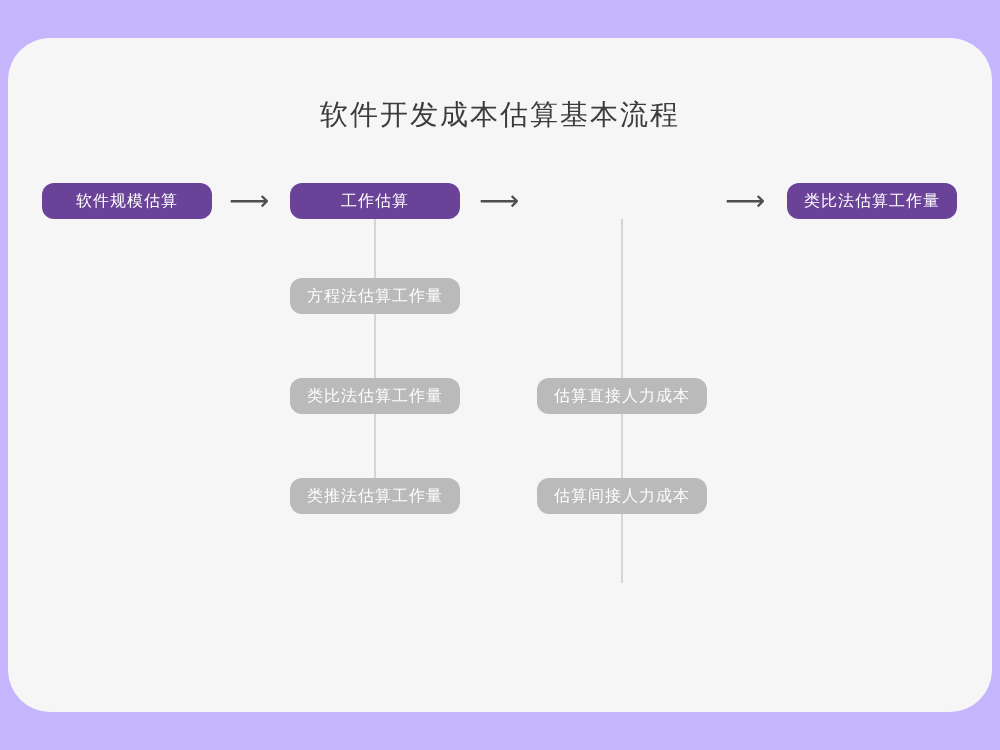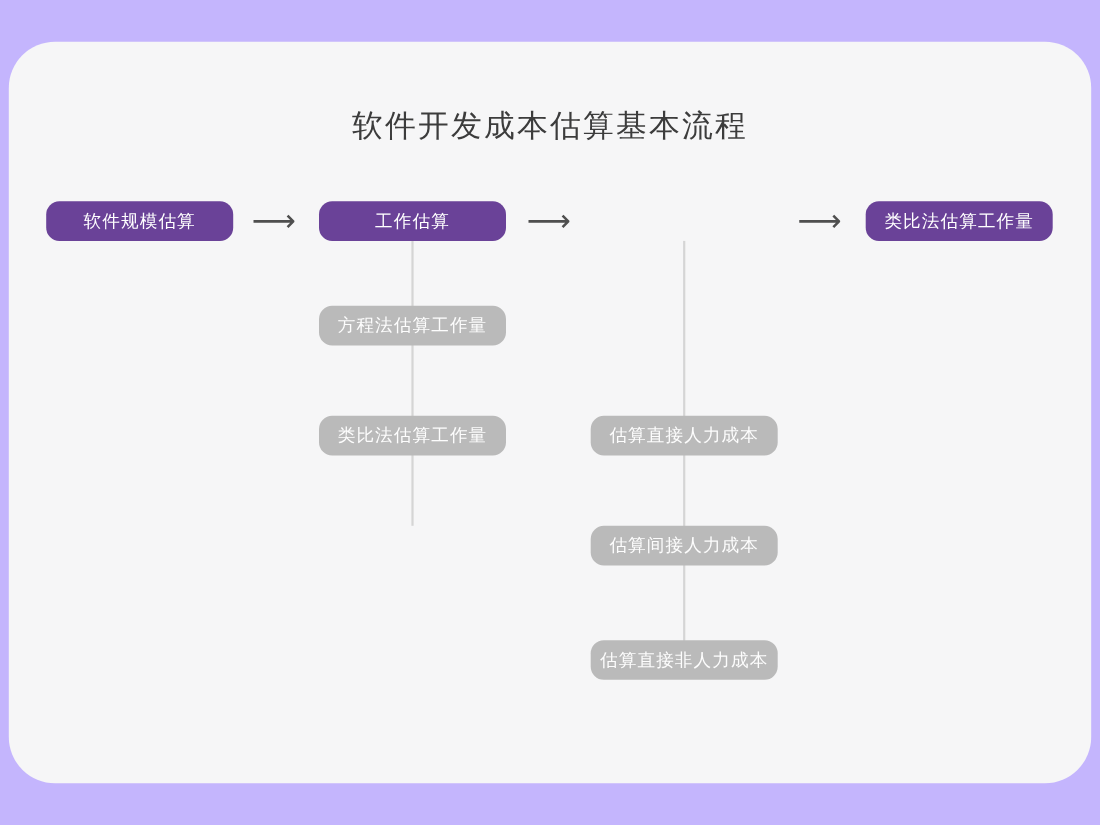--- a/index.html
+++ b/index.html
@@ -43,18 +43,18 @@
   <div class="node stage stage-1">软件规模估算</div>
   <span class="arrow arrow-1">⟶</span>
   <div class="node stage stage-2">工作估算</div>
   <span class="arrow arrow-2">⟶</span>
   <span class="arrow arrow-3">⟶</span>
   <div class="node stage stage-4">类比法估算工作量</div>
 
   <div class="connector conn-effort"></div>
   <div class="node sub effort-1">方程法估算工作量</div>
   <div class="node sub effort-2">类比法估算工作量</div>
+  <div class="node sub effort-3">类推法估算工作量</div>
 
   <div class="connector conn-cost"></div>
   <div class="node sub cost-3">估算间接人力成本</div>
   <div class="node sub cost-2">估算直接人力成本</div>
-  <div class="node sub cost-4">估算直接非人力成本</div>
 </div>
 
 </body></html>

